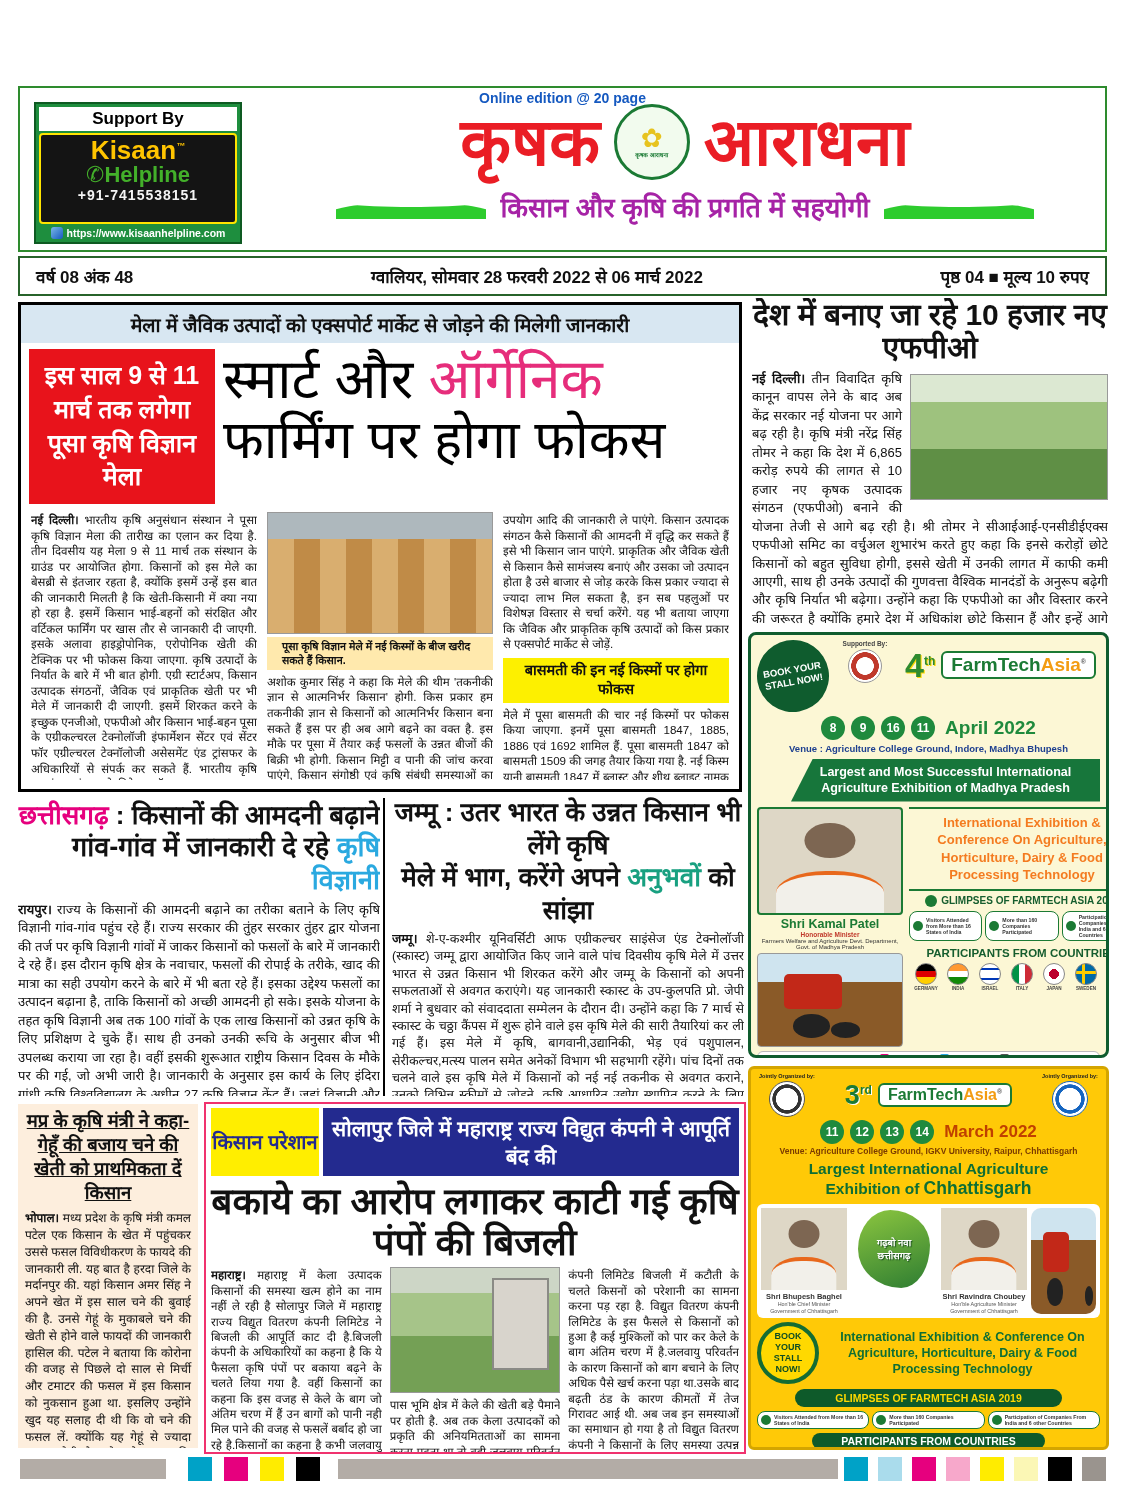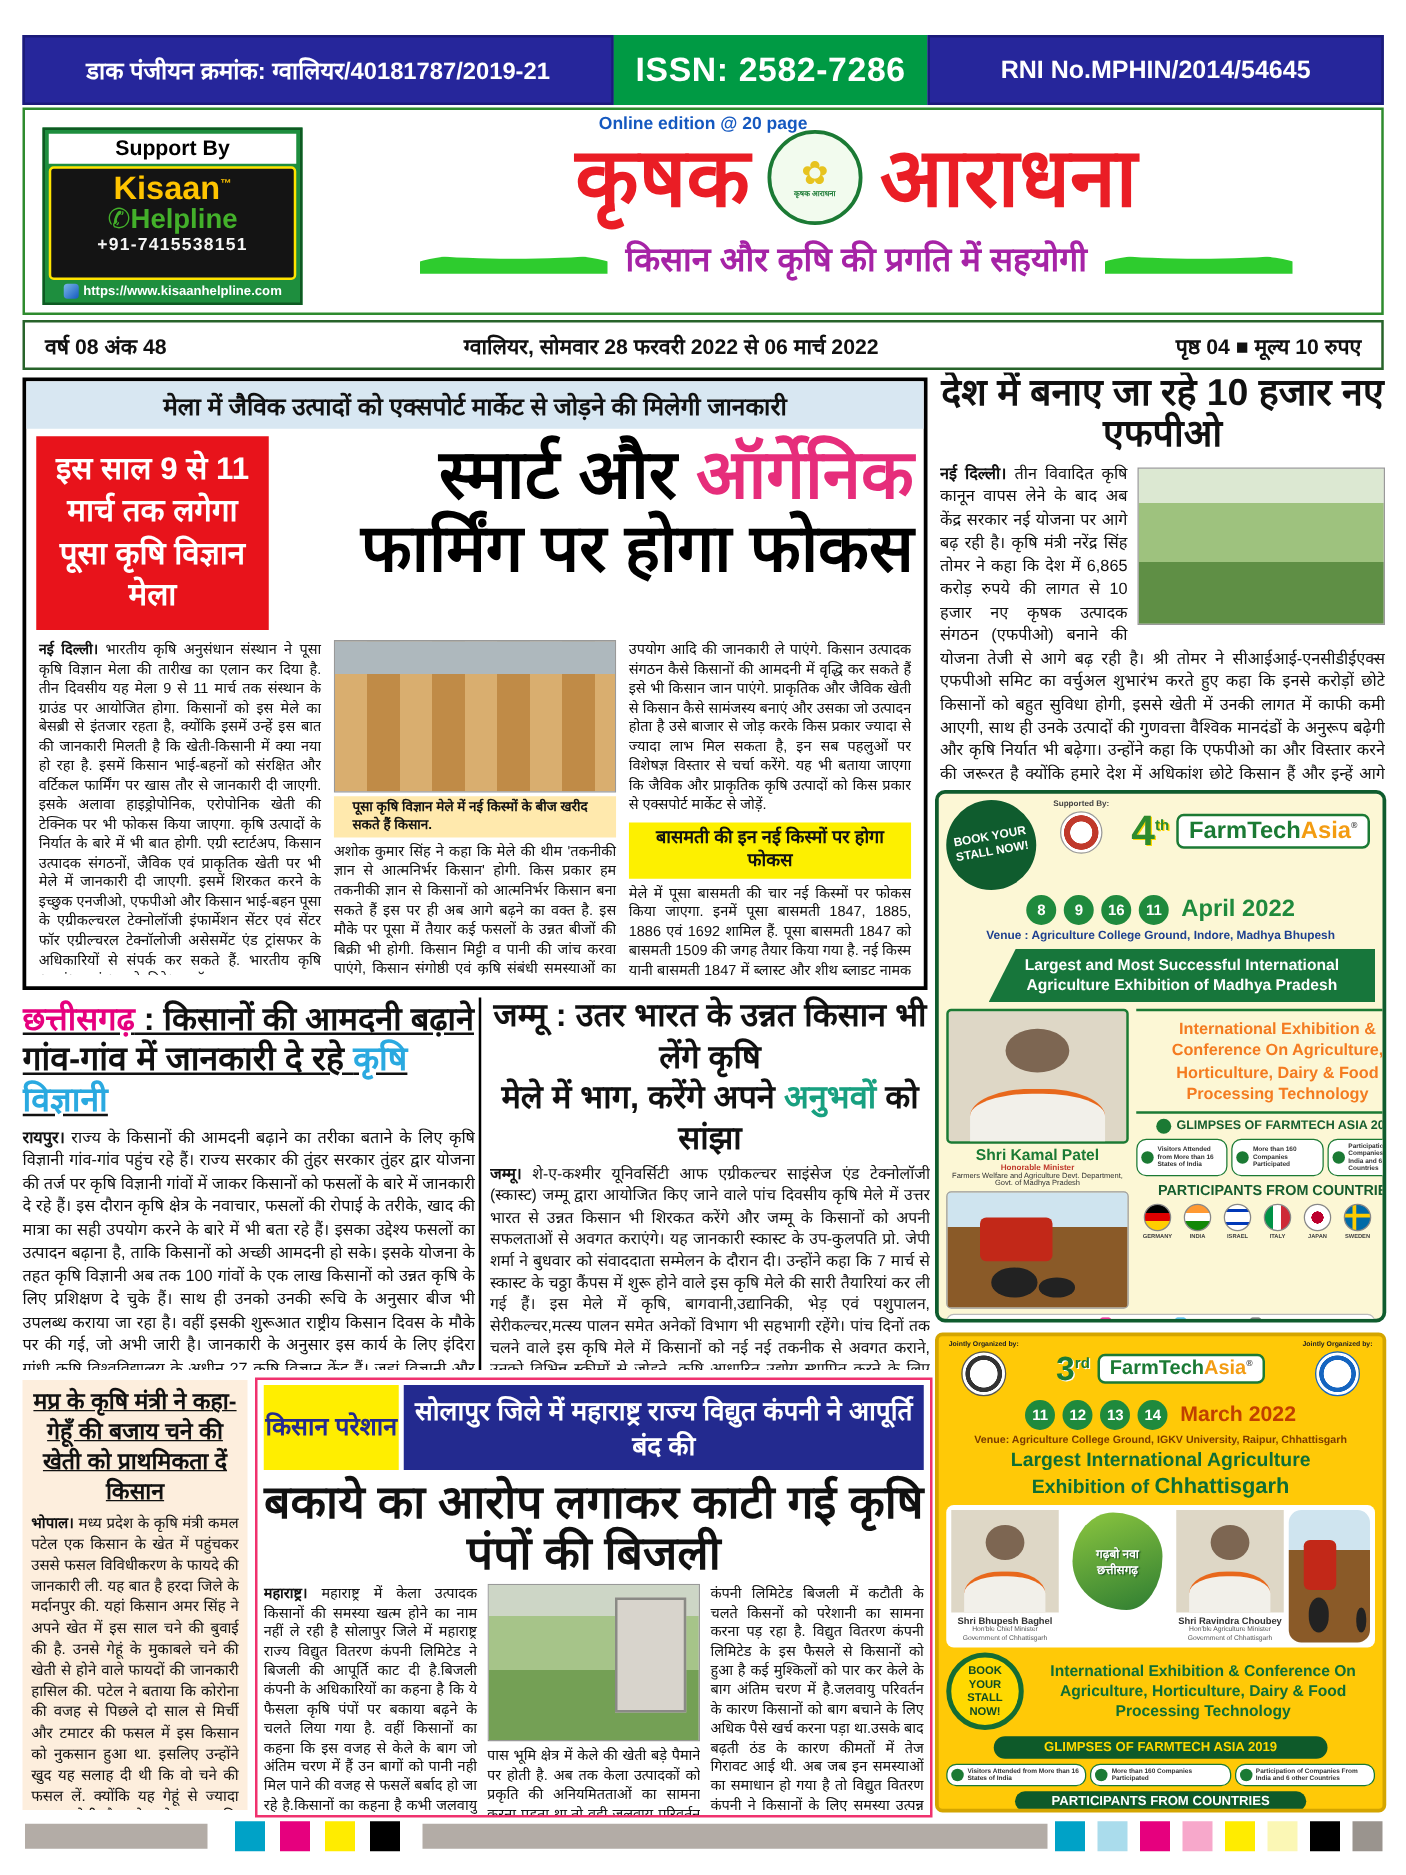--- a/index.html
+++ b/index.html
@@ -36,21 +36,21 @@
   .swoosh{position:relative;width:150px;height:24px;overflow:hidden;}
   .swoosh::before{content:"";position:absolute;left:-12px;right:-12px;top:7px;bottom:-12px;background:#2ecc2e;border-radius:50%;}
   .swoosh::after{content:"";position:absolute;left:-22px;right:-22px;top:-8px;bottom:12px;background:#fff;border-radius:50%;}
   
   .dateline{left:18px;top:256px;width:1089px;height:40px;border:2px solid #27632a;box-sizing:border-box;display:flex;align-items:center;justify-content:space-between;padding:0 16px;font-weight:800;font-size:17px;}
   
   .lead{left:18px;top:302px;width:724px;height:490px;border:3px solid #000;box-sizing:border-box;overflow:hidden;}
   .kicker{height:38px;background:#d8e7f2;display:flex;align-items:center;justify-content:center;font-weight:800;font-size:19.5px;}
   .lead-head{display:flex;gap:8px;padding:6px 8px 2px;}
   .redbox{width:186px;background:#e8131b;color:#fff;font-weight:800;font-size:25px;line-height:1.35;text-align:center;padding:10px 4px;box-sizing:border-box;}
-  .hl{flex:1;text-align:right;font-weight:700;}
+  .hl{flex:1;text-align:left;font-weight:400;}
   .hl1{font-size:55px;line-height:1.12;color:#000;}
   .pink{color:#e62d7b;}
   .hl2{font-size:53px;line-height:1.1;color:#000;}
   .lead-cols{display:flex;gap:10px;padding:6px 10px;}
   .col{flex:1;font-size:11.6px;line-height:1.34;text-align:justify;overflow:hidden;height:268px;}
   .photo{position:relative;border:1px solid #999;box-sizing:border-box;}
   .seeds{height:122px;background:linear-gradient(180deg,#aeb8bd 0 22%,rgba(0,0,0,0) 22%),repeating-linear-gradient(90deg,#d9ae6f 0 26px,#c08b47 26px 52px);}
   .caption{background:#ffe9ad;font-weight:800;font-size:10.8px;padding:2px 15px;margin:3px 0 4px;text-align:left;}
   .subhead{background:#fdf000;font-weight:800;font-size:14.5px;text-align:center;padding:3px 2px;margin:6px 0 4px;}
   
@@ -137,21 +137,21 @@
   .nt{font-size:5.4px;color:#555;line-height:1.2;}
   .tractor2{flex:1;border-radius:10px;}
   .ad2-conf-row{display:flex;align-items:center;gap:6px;margin-top:4px;}
   .book2{width:62px;height:62px;border-radius:50%;background:#ffd900;border:4px solid #146c33;color:#0e4d24;font-weight:800;font-size:9px;display:flex;align-items:center;justify-content:center;text-align:center;flex:none;line-height:1.25;box-sizing:border-box;}
   .conf2{flex:1;color:#0e6e34;font-weight:800;font-size:12.5px;text-align:center;line-height:1.3;}
   .glimpse2{background:#0e5a2a;color:#ffd900;font-weight:800;font-size:10.5px;text-align:center;border-radius:14px;padding:3px 0;width:78%;margin:5px auto 0;}
   .ad2 .badges-row{margin-top:4px;}
   .part-h2{background:#0e5a2a;color:#fff;font-weight:800;font-size:10.5px;text-align:center;border-radius:12px;width:68%;margin:4px auto 0;padding:2px 0;}
   
   .chh{left:18px;top:800px;width:362px;height:296px;overflow:hidden;}
-  .chh-h{text-align:left;font-weight:800;line-height:1.2;text-decoration:underline;}
+  .chh-h{text-align:right;font-weight:800;line-height:1.2;}
   .chh-h .l1{font-size:26px;} .chh-h .l2{font-size:27px;}
   .hpink{color:#e6007e;} .hcyan{color:#2aa9e0;}
   .chh p{font-size:13px;line-height:1.42;text-align:justify;margin-top:5px;}
   .vdiv{left:383px;top:798px;width:2px;height:298px;background:#000;}
   .jammu{left:392px;top:796px;width:352px;height:300px;overflow:hidden;}
   .jam-h{text-align:center;font-weight:800;font-size:26px;line-height:1.25;}
   .hteal{color:#18a080;}
   .jammu p{font-size:12.6px;line-height:1.38;text-align:justify;margin-top:5px;}
   
   .mp{left:18px;top:1104px;width:180px;height:344px;background:#fdeedd;box-sizing:border-box;padding:5px 7px;overflow:hidden;}
@@ -172,25 +172,20 @@
   .bar{height:20px;} .sq{width:24px;height:24px;}
   .bg-gray{background:#b3aca6;} .bg-cy{background:#00a2c7;} .bg-mg{background:#e6007e;}
   .bg-yl{background:#ffec00;} .bg-bk{background:#000;} .bg-lcy{background:#aadcec;}
   .bg-pk{background:#f7a8cb;} .bg-lyl{background:#fbf7b5;} .bg-gr2{background:#9a948e;}
 </style>
 </head>
 <body>
 
 <div class="page">
 
-  <div class="abs topbar">
-    <div class="tb-seg tb-left">डाक पंजीयन क्रमांक: ग्वालियर/40181787/2019-21</div>
-    <div class="tb-seg tb-issn">ISSN: 2582-7286</div>
-    <div class="tb-seg tb-rni">RNI No.MPHIN/2014/54645</div>
-  </div>
 
   <div class="abs mast">
     <div class="online">Online edition @ 20 page</div>
     <div class="support">
       <div class="sup-title">Support By</div>
       <div class="k-logo">
         <div class="k-line1"><span>Kisaan</span><span class="k-tm">™</span></div>
         <div class="k-line2"><span>✆</span><span>Helpline</span></div>
         <div class="k-phone">+91-7415538151</div>
       </div>

